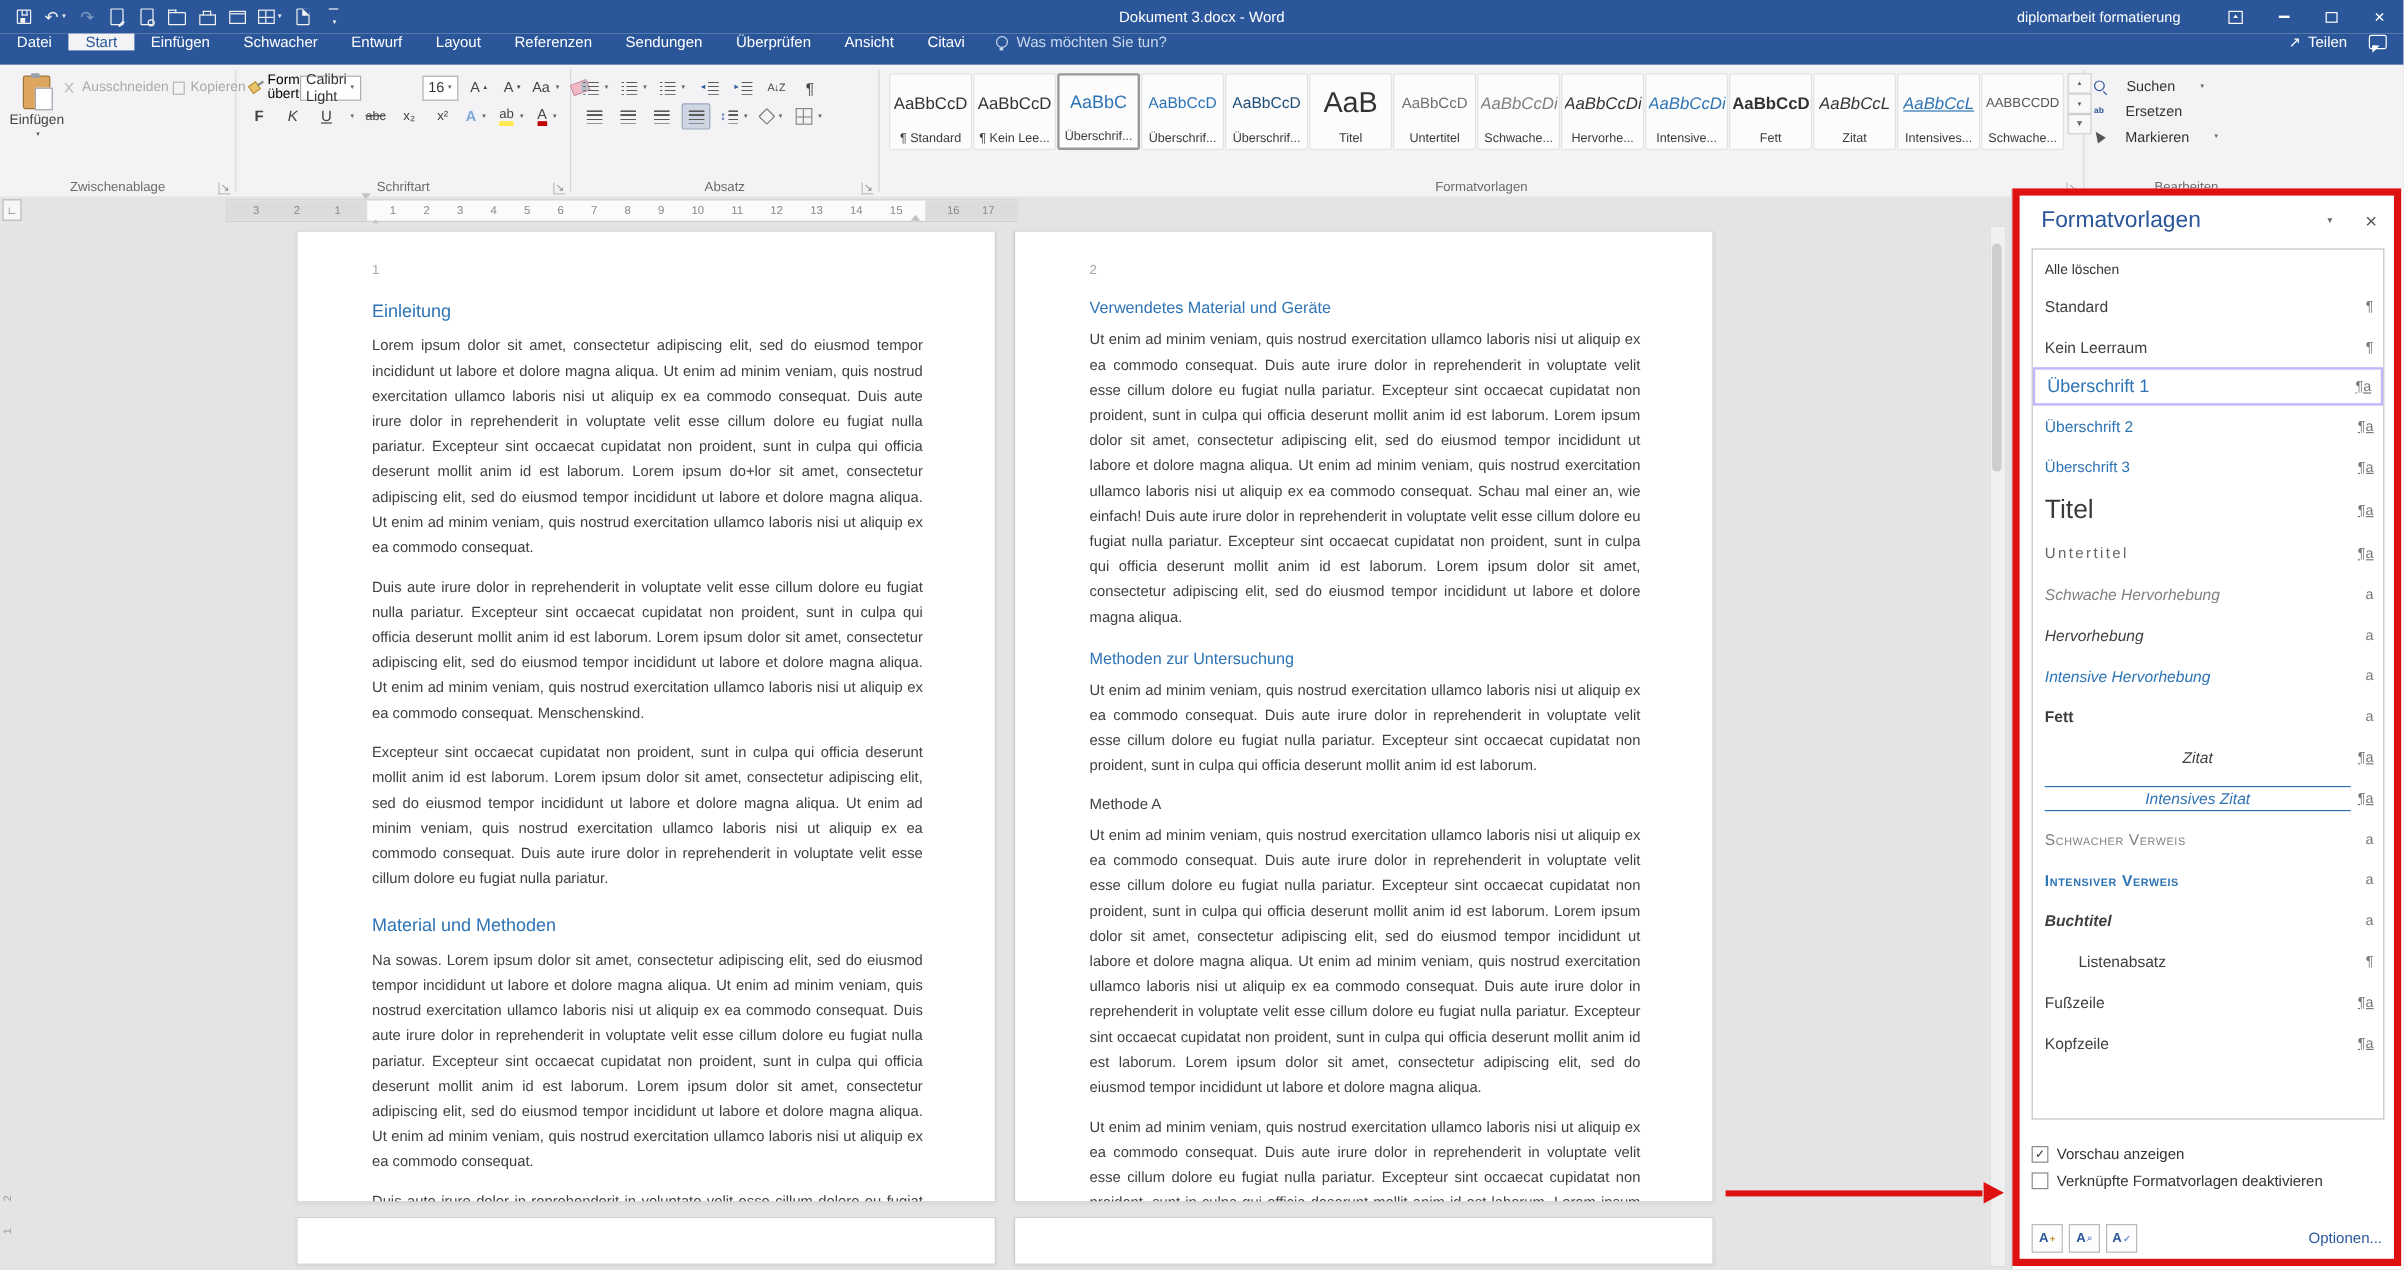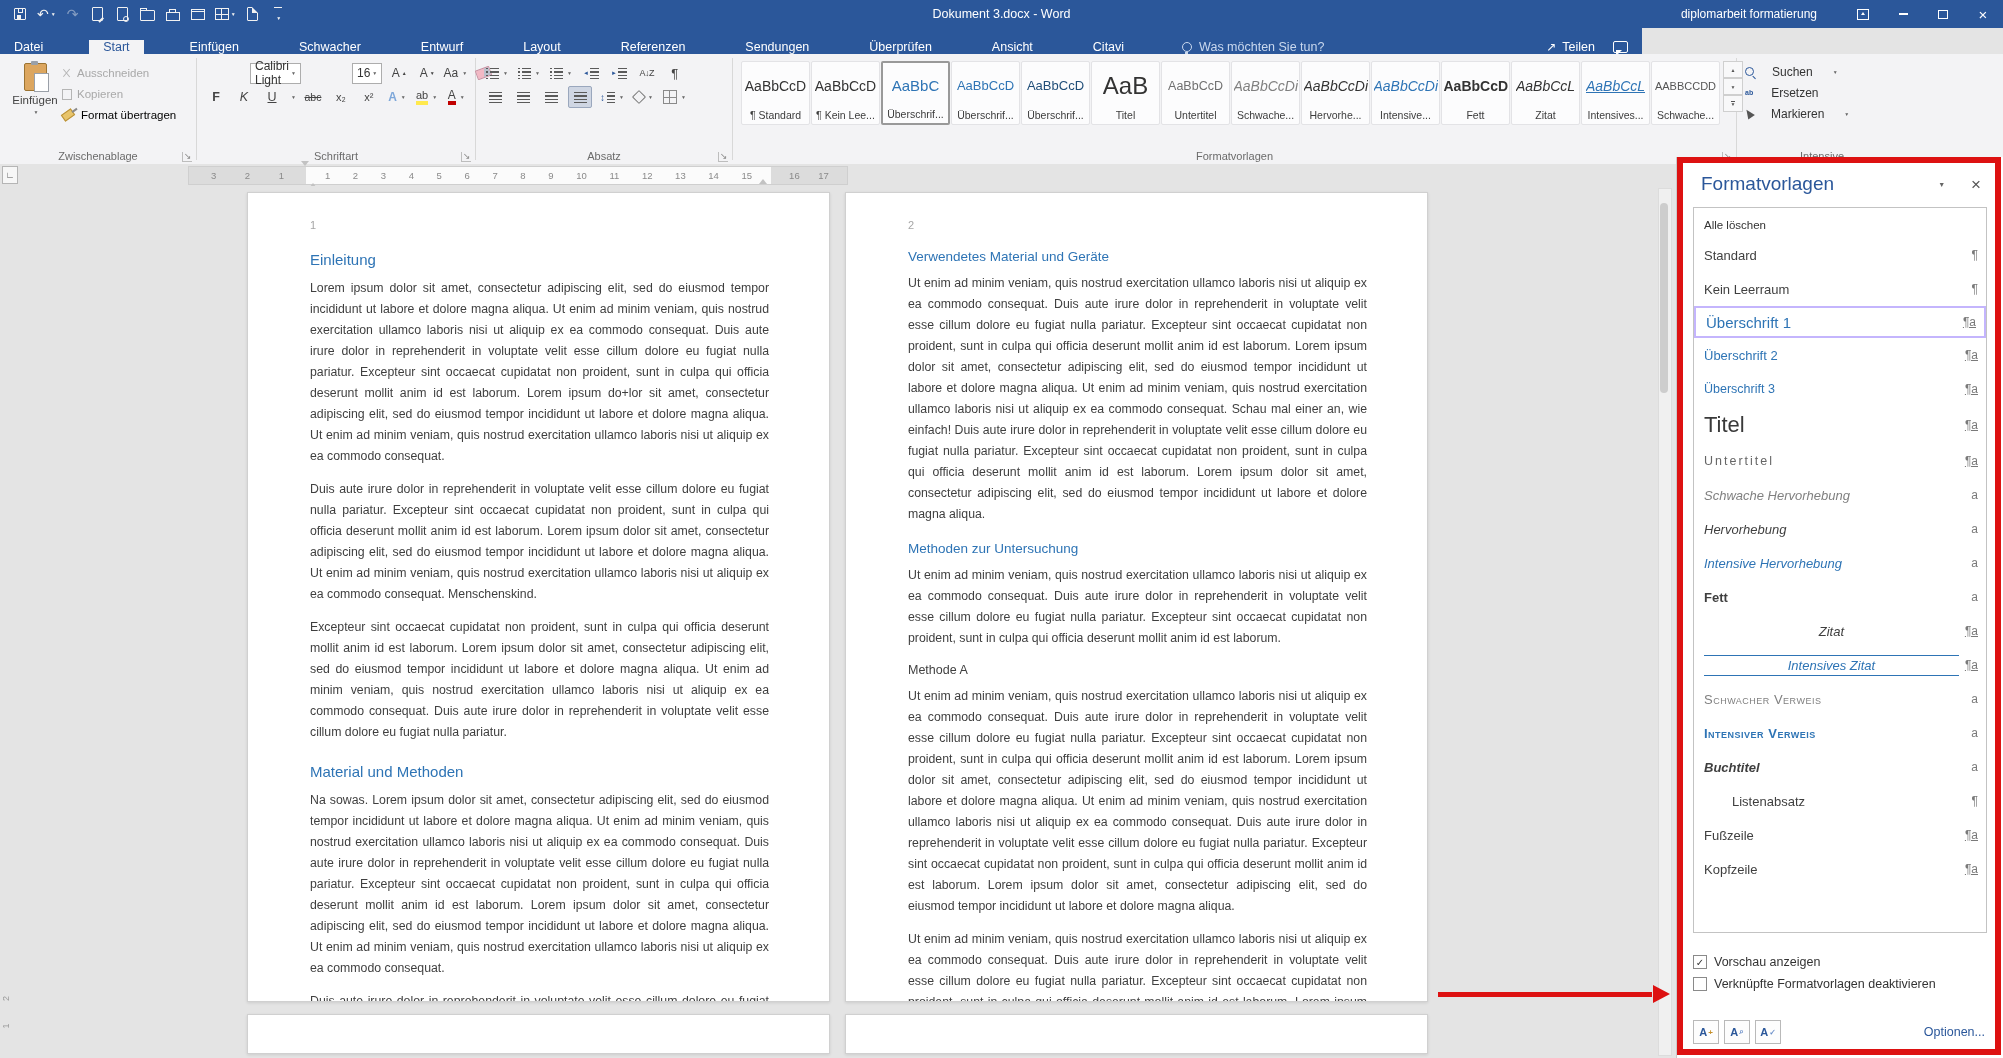--- a/index.html
+++ b/index.html
@@ -37,21 +37,21 @@
   .account{font-size:12px;color:#fff;margin-right:26px;}
   .wbtn{width:40px;height:28px;display:inline-flex;align-items:center;justify-content:center;color:#fff;font-size:13px;}
   .i-ribopt{width:10px;height:9px;border:1px solid #fff;position:relative;}
   .i-ribopt::after{content:"";position:absolute;left:2.5px;top:2px;border-left:2.5px solid transparent;border-right:2.5px solid transparent;border-bottom:3.5px solid #fff;}
   .i-min{width:9px;height:1.4px;background:#fff;display:inline-block;}
   .i-restore{width:8px;height:7px;border:1.1px solid #fff;position:relative;background:#2b579a;}
   .i-restore::before{content:"";position:absolute;left:2px;top:-4px;width:8px;height:7px;border:1.1px solid #fff;z-index:-1;}
   .i-close{font-size:15px;line-height:1;}
 
   
-  .tabrow{position:absolute;left:0;top:28px;width:1642px;height:26px;background:#2b579a;display:flex;align-items:flex-end;color:#fff;font-size:12.5px;gap:32px;}
+  .tabrow{position:absolute;left:0;top:28px;width:2003px;height:26px;background:#2b579a;display:flex;align-items:flex-start;color:#fff;font-size:12.5px;}
   .tab{display:flex;align-items:center;padding:0 14px;cursor:default;}
   .tab.active{background:#f3f3f5;color:#2b579a;}
   .tellme{display:flex;align-items:center;gap:7px;color:#c9d8ee;padding:0 12px;}
   .bulb{width:8px;height:8px;border:1.2px solid #c9d8ee;border-radius:50%;position:relative;}
   .bulb::after{content:"";position:absolute;left:2px;bottom:-3px;width:3px;height:2px;background:#c9d8ee;}
   .tabrow-right{margin-left:auto;display:flex;align-items:center;gap:18px;padding-right:14px;color:#fff;}
   .share{display:flex;align-items:center;gap:6px;font-size:12.5px;}
   .i-share{font-size:12px;}
   .i-comment{width:13px;height:10px;border:1.2px solid #fff;border-radius:2px;position:relative;}
   .i-comment::after{content:"";position:absolute;left:2px;bottom:-4px;border:3px solid transparent;border-top-color:#fff;border-left-color:#fff;width:0;height:0;}
@@ -67,21 +67,21 @@
   .rbtn.active{background:#cfd6e3;border:1px solid #9aa7bd;}
   .disabled{color:#a9a9a9;}
 
   
   .g-clip{width:196px;display:flex;}
   .pastebtn{width:54px;display:flex;flex-direction:column;align-items:center;gap:3px;padding-top:2px;}
   .i-clipboard{width:21px;height:26px;background:#dca65f;border:1px solid #9c7433;border-radius:2px;position:relative;}
   .i-clipboard::before{content:"";position:absolute;left:6px;top:-3px;width:7px;height:4px;background:#9aa0a8;border-radius:1px;}
   .i-clipboard::after{content:"";position:absolute;right:-3px;bottom:-2px;width:13px;height:17px;background:#fff;border:1px solid #9aa0a8;}
   .pastebtn .lbl{font-size:11.5px;color:#444;}
-  .clipcol{display:flex;flex-direction:column;justify-content:flex-start;gap:3px;padding-top:3px;}
+  .clipcol{display:flex;flex-direction:row;justify-content:flex-start;gap:3px;padding-top:3px;}
   .miniitem{display:flex;align-items:center;gap:5px;font-size:11.5px;height:18px;}
   .i-cut{position:relative;width:10px;height:10px;}
   .i-cut::before,.i-cut::after{content:"";position:absolute;left:4px;top:0;width:1.4px;height:10px;background:#b5b5b5;}
   .i-cut::before{transform:rotate(40deg);} .i-cut::after{transform:rotate(-40deg);}
   .i-copy{width:8px;height:9px;border:1.2px solid #b5b5b5;position:relative;}
   .i-copy::before{content:"";position:absolute;left:2px;top:-3px;width:8px;height:9px;border:1.2px solid #b5b5b5;background:#f3f3f5;z-index:-1;}
   .i-brush{width:10px;height:6px;background:#e8c46a;border:1px solid #b9913a;transform:rotate(-35deg);position:relative;margin-right:2px;}
   .i-brush::after{content:"";position:absolute;right:-6px;top:1.5px;width:6px;height:2px;background:#8a8a8a;}
 
   
@@ -521,21 +521,21 @@
         <span class="i-replace">
           <span>ab</span>
         </span>
         <span>Ersetzen</span>
       </div>
     <div class="editrow">
         <span class="i-cursor"></span>
         <span>Markieren</span>
         <span class="caret gray">▼</span>
       </div>
-    <div class="gfoot">Intensive</div>
+    <div class="gfoot">Bearbeiten</div>
   </div>
 </div>
 
 <div class="rulerrow">
   <span class="tabsel">∟</span>
   <div class="hruler">
     <div class="rseg rleft">3 2 1</div>
     <div class="rseg rmid">1 2 3 4 5 6 7 8 9 10 11 12 13 14 15</div>
     <div class="rseg rright">16 17</div>
     <span class="ind-first" style="left:112px"><span class="t1"></span><span class="t2"></span><span class="sq"></span></span>

